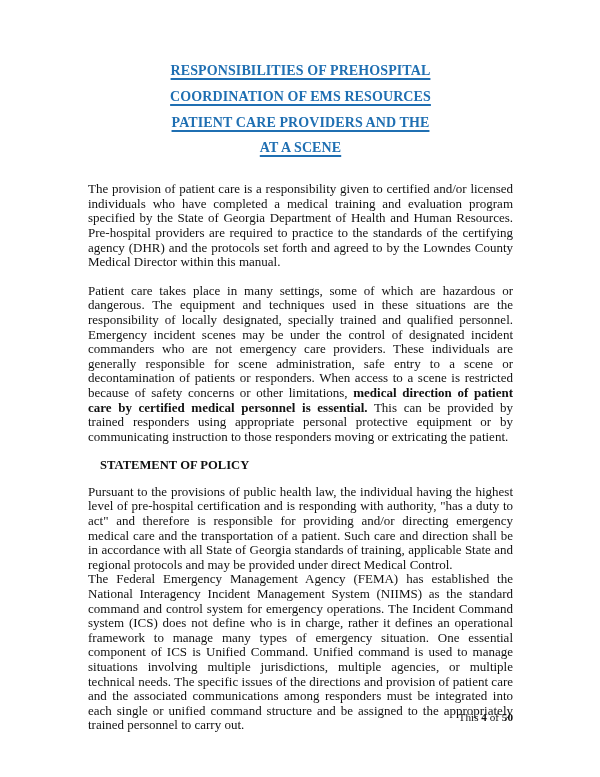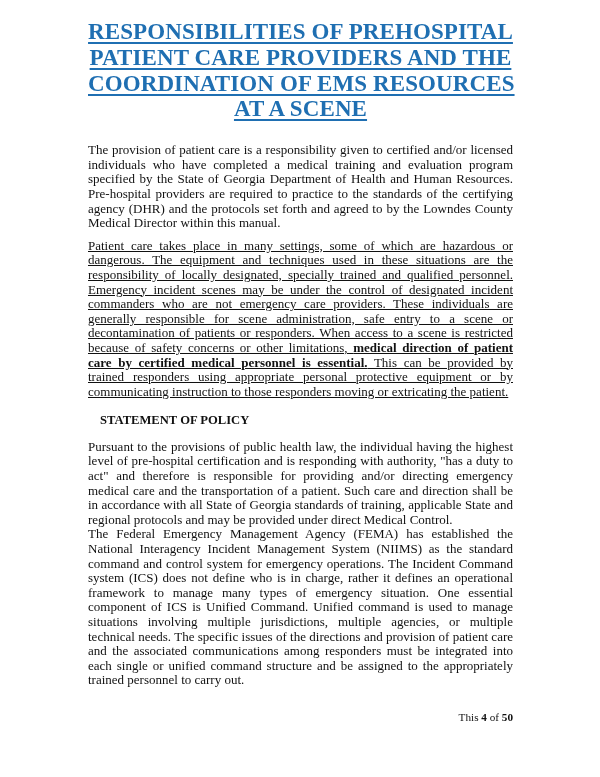--- a/index.html
+++ b/index.html
@@ -27,23 +27,23 @@
   .content {
     position: absolute;
     left: 88px;
     top: 0;
     width: 425px;
   }
 
   
   .doc-title {
     margin: 0;
-    padding-top: 19px;
+    padding-top: 58px;
     text-align: center;
-    font-size: 23px;
+    font-size: 14px;
     line-height: 25.8px;
     font-weight: bold;
     color: #1F6FB2;
     letter-spacing: 0.1px;
   }
   .doc-title .tline {
     display: block;
     white-space: nowrap;
   }
   .doc-title .tline > span {
@@ -55,22 +55,21 @@
   
   .para {
     margin: 0;
     font-size: 13px;
     line-height: 14.6px;
     text-align: justify;
     text-justify: inter-word;
     color: #111111;
   }
   .para + .para {
-    margin-top: 8px;
-    text-decoration: underline;
+    margin-top: 14px;
   }
   .para b {
     font-weight: bold;
   }
 
   .gap-title {
     height: 21px;
   }
 
   .section-heading {
@@ -103,22 +102,22 @@
 </style>
 </head>
 <body>
 
 <div class="page">
 
   <div class="content">
 
     <h1 class="doc-title">
       <span class="tline"><span>RESPONSIBILITIES OF PREHOSPITAL</span></span>
+      <span class="tline"><span>COORDINATION OF EMS RESOURCES</span></span>
       <span class="tline"><span>PATIENT CARE PROVIDERS AND THE</span></span>
-      <span class="tline"><span>COORDINATION OF EMS RESOURCES</span></span>
       <span class="tline"><span>AT A SCENE</span></span>
     </h1>
 
     <div class="gap-title"></div>
 
     <p class="para">The provision of patient care is a responsibility given to certified and/or licensed individuals who have completed a medical training and evaluation program specified by the State of Georgia Department of Health and Human Resources.  Pre-hospital providers are required to practice to the standards of the certifying agency (DHR) and the protocols set forth and agreed to by the Lowndes County Medical Director within this manual.</p>
 
     <p class="para"><span>Patient care takes place in many settings, some of which are hazardous or dangerous.  The equipment and techniques used in these situations are the responsibility of locally designated, specially trained and qualified personnel.  Emergency incident scenes may be under the control of designated incident commanders who are not emergency care providers.  These individuals are generally responsible for scene administration, safe entry to a scene or decontamination of patients or responders.  When access to a scene is restricted because of safety concerns or other limitations, </span><b>medical direction of patient care by certified medical personnel is essential.</b><span>  This can be provided by trained responders using appropriate personal protective equipment or by communicating instruction to those responders moving or extricating the patient.</span></p>
 
     <div class="heading-block">

